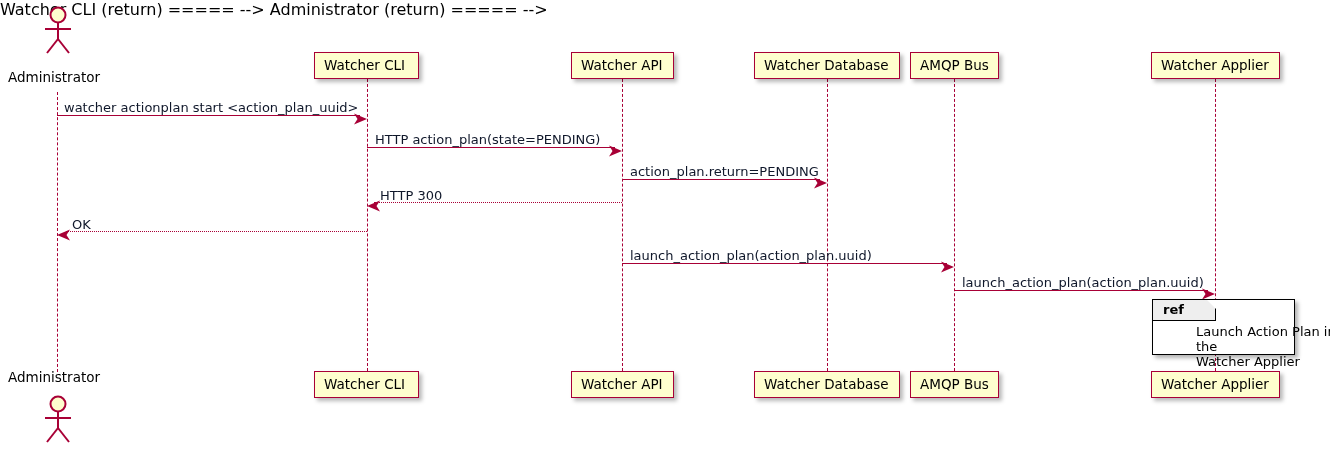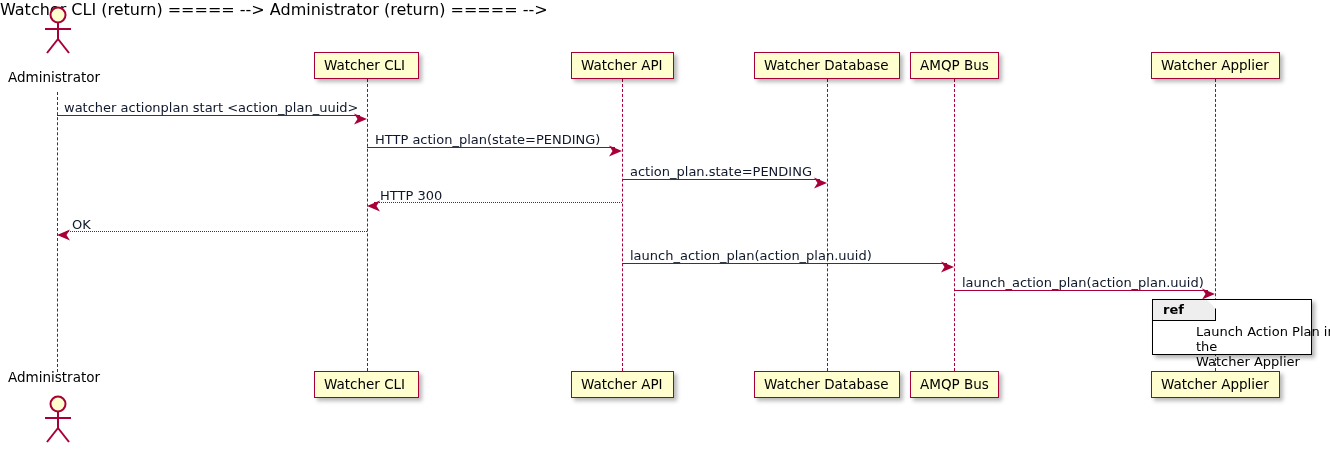--- a/index.html
+++ b/index.html
@@ -201,21 +201,21 @@
   
   <div class="msg-label" style="left:375px; top:133px;">HTTP action_plan(state=PENDING)</div>
   <div class="msg-line" style="left:367px; top:147px; width:248px;"></div>
   <div class="arrow-head" style="left:608px; top:142px;">
     <svg width="16" height="12" viewBox="0 0 16 12">
         <polygon points="14,6 1,0.5 4.5,6 1,11.5" fill="#A80036"></polygon>
       </svg>
   </div>
 
   
-  <div class="msg-label" style="left:630px; top:165px;">action_plan.state=PENDING</div>
+  <div class="msg-label" style="left:630px; top:165px;">action_plan.return=PENDING</div>
   <div class="msg-line" style="left:622px; top:179px; width:198px;"></div>
   <div class="arrow-head" style="left:813px; top:174px;">
     <svg width="16" height="12" viewBox="0 0 16 12">
         <polygon points="14,6 1,0.5 4.5,6 1,11.5" fill="#A80036"></polygon>
       </svg>
   </div>
 
    Watcher CLI (return) ===== --&gt;
   <div class="msg-label" style="left:380px; top:189px;">HTTP 300</div>
   <div class="msg-line dotted" style="left:374px; top:202px; width:248px;"></div>
@@ -246,21 +246,21 @@
   
   <div class="msg-label" style="left:962px; top:276px;">launch_action_plan(action_plan.uuid)</div>
   <div class="msg-line" style="left:954px; top:290px; width:254px;"></div>
   <div class="arrow-head" style="left:1201px; top:285px;">
     <svg width="16" height="12" viewBox="0 0 16 12">
         <polygon points="14,6 1,0.5 4.5,6 1,11.5" fill="#A80036"></polygon>
       </svg>
   </div>
 
   
-  <div class="ref-box" style="left:1152px; top:299px; width:160px; height:56px;">
+  <div class="ref-box" style="left:1152px; top:299px; width:143px; height:56px;">
     <div class="ref-tab" style="width:62px;"></div>
     <div class="ref-tab-label">ref</div>
     <div class="ref-text">
       <div>Launch Action Plan in the</div>
       <div>Watcher Applier</div>
     </div>
   </div>
 
 </div>
 

